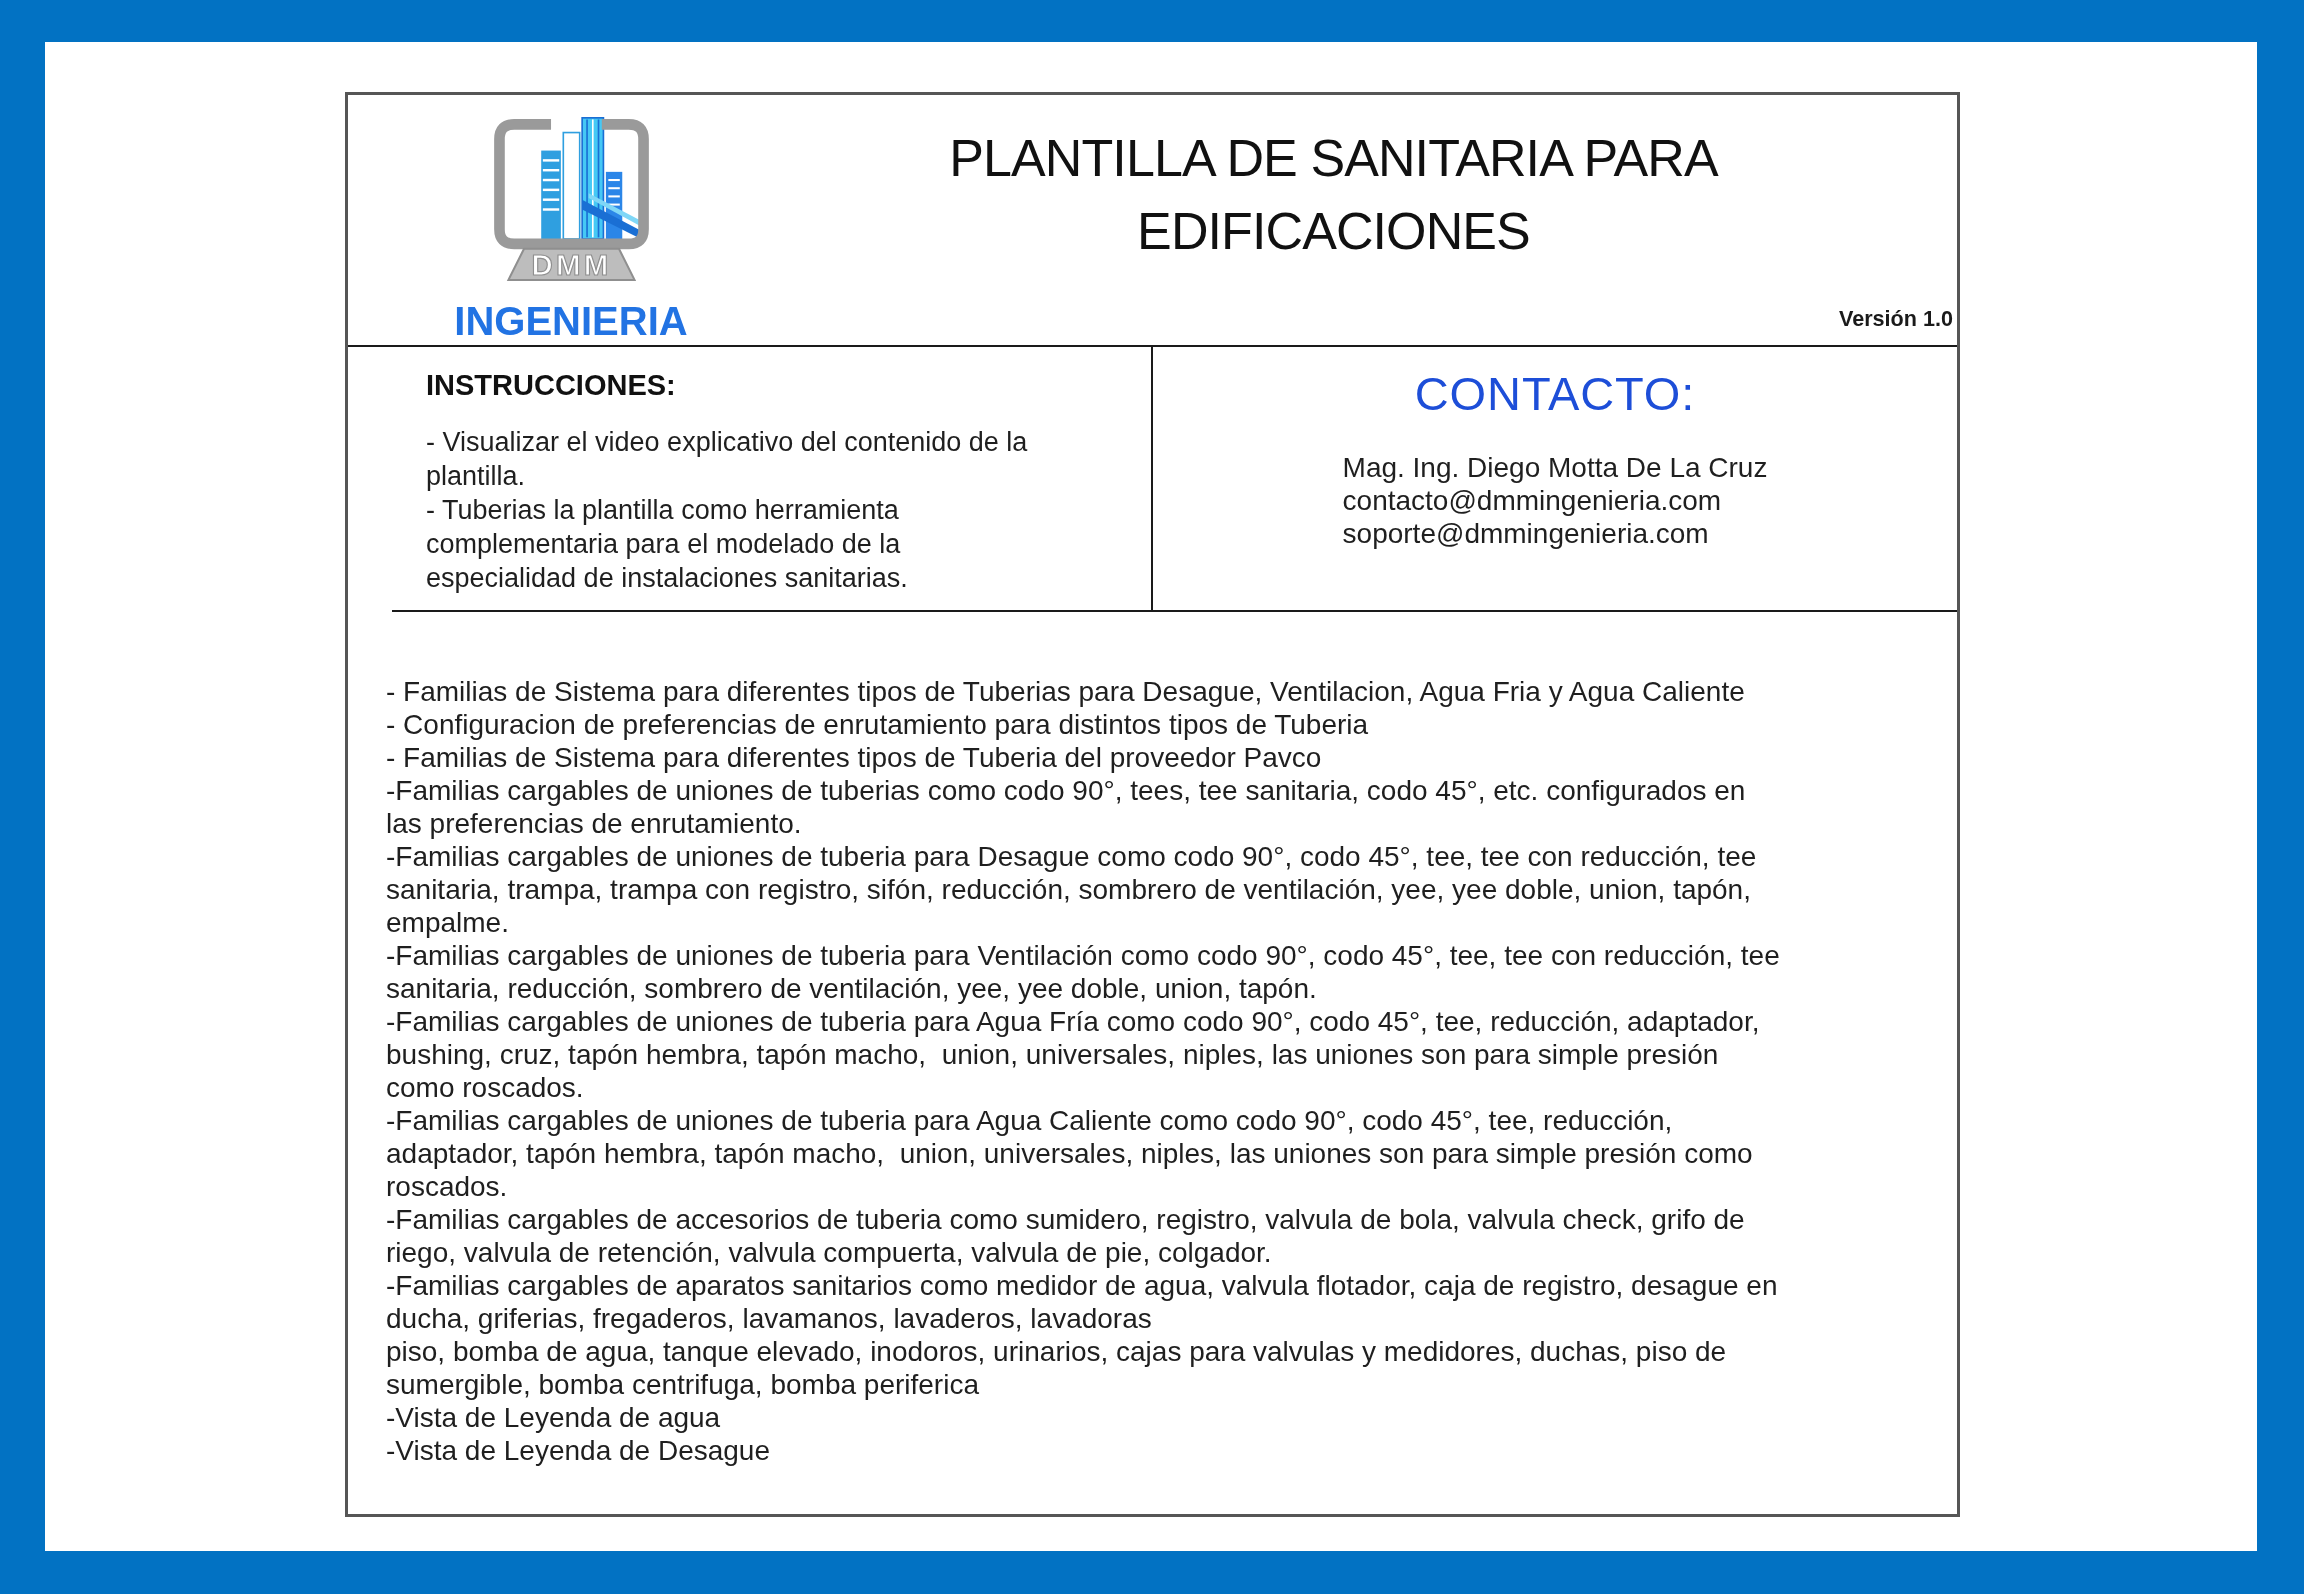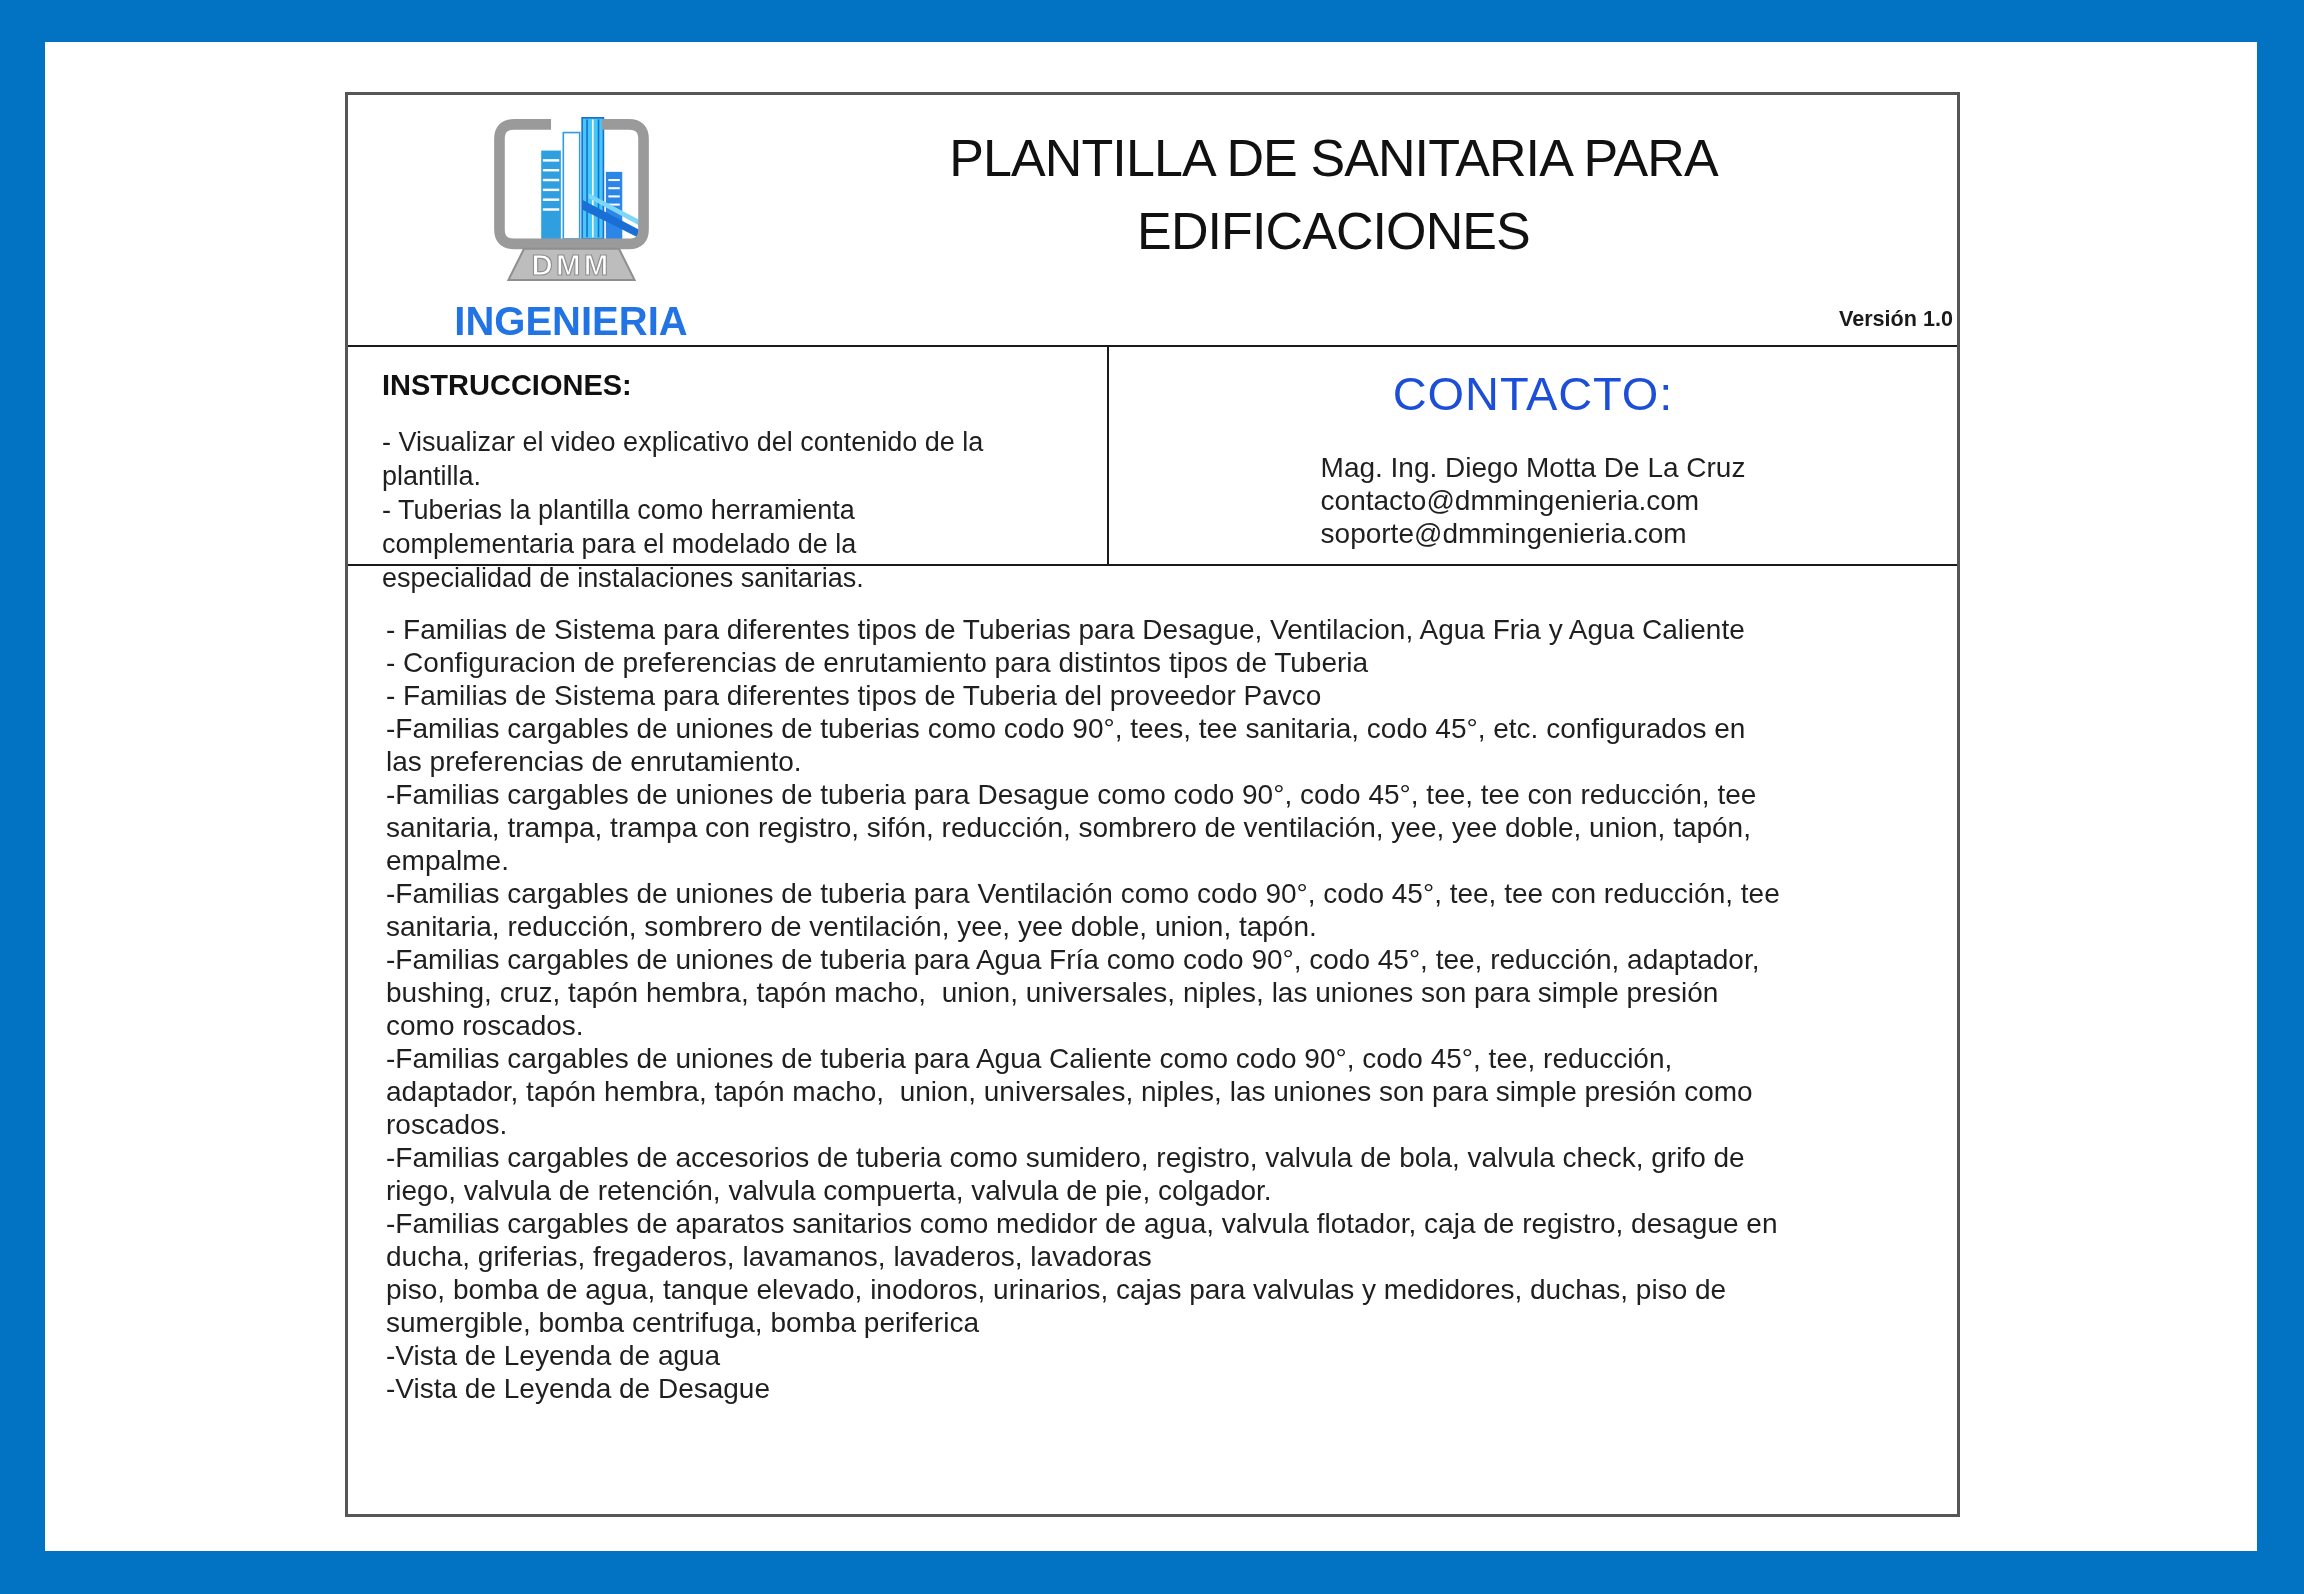--- a/index.html
+++ b/index.html
@@ -33,22 +33,23 @@
     position:absolute;left:387px;right:25px;top:27px;
     text-align:center;font-size:52px;line-height:73px;letter-spacing:-0.9px;
     color:#111;white-space:pre-line;
   }
   .version{
     position:absolute;right:4px;bottom:12.6px;
     font-size:21.6px;font-weight:700;color:#1a1a1a;
   }
   
   .middle{
-    display:flex;height:219px;box-sizing:border-box;
+    display:flex;height:265px;box-sizing:border-box;
     border-bottom:2.7px solid #1a1a1a;
+    margin-left:44px;
   }
   .instructions{
     width:761px;box-sizing:border-box;border-right:2.7px solid #1a1a1a;
     padding:21.6px 31px 0 34px;
   }
   .instructions h2{
     margin:0 0 23.4px 0;font-size:29px;font-weight:700;color:#111;
   }
   .instr-line{
     font-size:27px;line-height:34px;white-space:pre;color:#1f1f1f;
@@ -60,20 +61,21 @@
     margin:0;font-size:47px;line-height:50px;font-weight:400;color:#1d4ed8;
     letter-spacing:0.9px;
   }
   .contact-info{
     display:inline-block;text-align:left;margin-top:32px;
     font-size:28px;line-height:33px;color:#1f1f1f;
   }
   
   .features{
     padding:47px 24px 0 38px;
+    margin-top:16px;
   }
   .feature-line{
     font-size:28px;line-height:33px;white-space:pre;color:#1f1f1f;
   }
 </style>
 </head>
 <body>
 
 <div class="canvas">
   <div class="doc">

